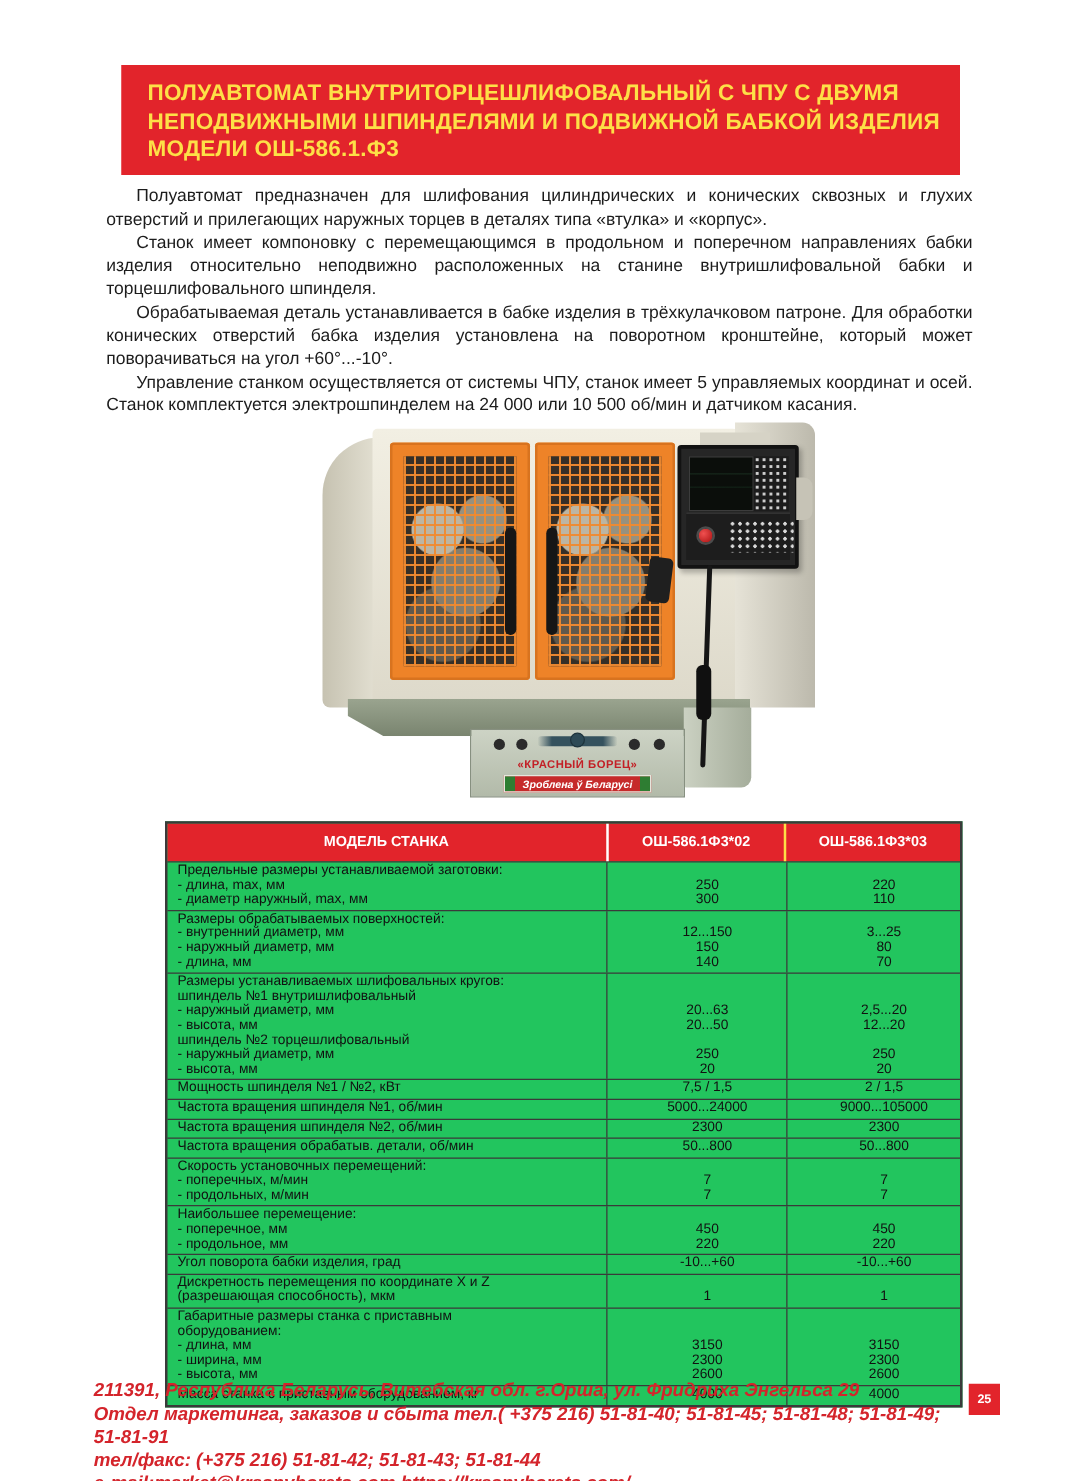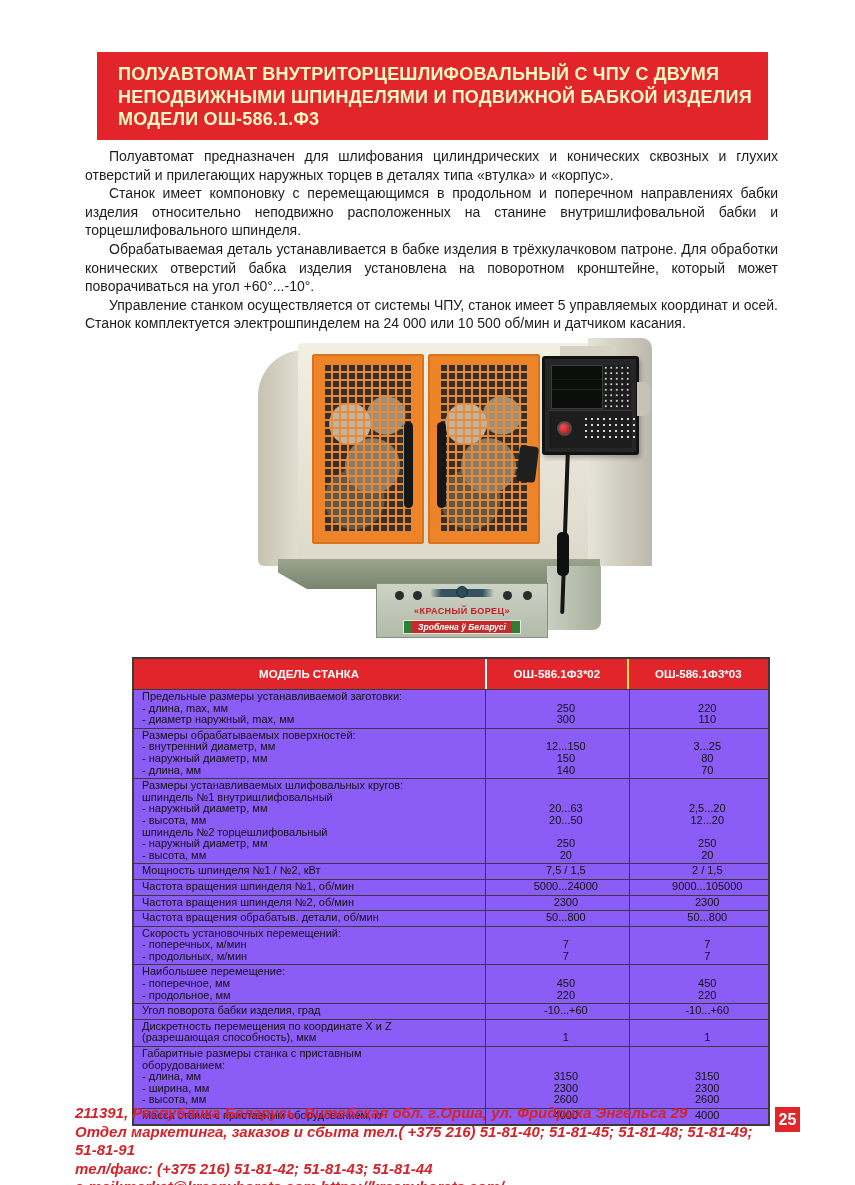--- a/index.html
+++ b/index.html
@@ -4,21 +4,21 @@
 <style>
   :root{
     --accent:#e2242b; --footer-red:#d4242b; --ink:#1c1c1c; --tbl-border:#3a3a3a;
   }
   *{box-sizing:border-box; margin:0; padding:0;}
   body{background:#888; font-family:"Liberation Sans", sans-serif;}
   .page{position:relative; width:855px; height:1185px; background:#fff; margin:0 auto; overflow:hidden;}
 
   
   .banner{position:absolute; left:97px; top:52px; width:671px; height:88px;
-    background:var(--accent); color:#fef9c3; font-weight:bold; font-size:18px;
+    background:var(--accent); color:#fde047; font-weight:bold; font-size:18px;
     line-height:22.5px; padding:11px 0 0 21px; white-space:pre-line; letter-spacing:.2px;}
 
   
   .intro{position:absolute; left:85px; top:147px; width:693px; color:var(--ink);
     font-size:14px; line-height:18.6px; text-align:justify;}
   .intro p{text-indent:24px;}
 
   
   .machine{position:absolute; left:256px; top:330px; width:400px; height:310px;}
   .machine *{position:absolute;}
@@ -73,38 +73,38 @@
   .cnc-estop{left:8px; top:10px; width:15px; height:15px; border-radius:50%;
     background:radial-gradient(circle at 35% 35%,#f05050,#a80f0f); border:2px solid #4c4c4c;}
   .cnc-keys-bottom{left:34px; top:5px; width:52px; height:26px;
     background-image:radial-gradient(circle,#d8d8d8 1.2px,transparent 1.4px); background-size:6px 6px;}
   .cnc-side-tab{left:381px; top:52px; width:13px; height:34px; background:#c6c3b6; border-radius:0 7px 7px 0;}
   .m-pendant{left:262px; top:116px; width:19px; height:36px; background:#1f1f1f; border-radius:4px; transform:rotate(7deg);}
   .m-cable{left:307px; top:122px; width:4px; height:162px; background:#161616; border-radius:2px; transform:rotate(2deg);}
   .m-cable-plug{left:301px; top:202px; width:12px; height:44px; background:#101010; border-radius:5px;}
 
   
-  .spec{position:absolute; left:132px; top:657px; width:638px; border:2px solid var(--tbl-border); background:#8b5cf6;}
+  .spec{position:absolute; left:132px; top:657px; width:638px; border:2px solid var(--tbl-border); background:#22c55e;}
   .t-head{display:flex; background:var(--accent); color:#fff; font-weight:bold; font-size:11.5px; height:30px;}
   .t-head > div{display:flex; align-items:center; justify-content:center; text-align:center;}
   .col1{width:55.4%;} .col2{width:22.6%;} .col3{width:22%;}
   .t-head .col1{border-right:1px solid #fff0;}
   .t-head .col2{border-left:2px solid #fff; border-right:2px solid #fde047;}
   .t-row{display:flex; border-top:1px solid var(--tbl-border); font-size:11px; line-height:11.6px; color:#111;}
   .t-cell{padding:1px 4px 2px 8px;}
   .t-cell.col2{border-left:1px solid var(--tbl-border);}
   .t-cell.col3{border-left:1px solid var(--tbl-border);}
   .t-val{text-align:center; padding-left:19px; padding-right:2px;}
   .t-line{min-height:11.6px;}
 
   
   .footer{position:absolute; left:75px; top:1104px; width:700px; color:var(--footer-red);
     font-weight:bold; font-style:italic; font-size:15px; line-height:18.6px;}
   .pagenum{position:absolute; left:775px; top:1107px; width:25px; height:25px; background:var(--accent);
-    color:#fff; font-weight:bold; font-size:16px; display:flex; align-items:center; justify-content:center;}
+    color:#fff; font-weight:bold; font-size:10px; display:flex; align-items:center; justify-content:center;}
 </style>
 </head>
 <body>
 
 <div class="page">
 
   <div class="banner">ПОЛУАВТОМАТ ВНУТРИТОРЦЕШЛИФОВАЛЬНЫЙ С ЧПУ С ДВУМЯ
 НЕПОДВИЖНЫМИ ШПИНДЕЛЯМИ И ПОДВИЖНОЙ БАБКОЙ ИЗДЕЛИЯ
 МОДЕЛИ ОШ-586.1.Ф3</div>
 

